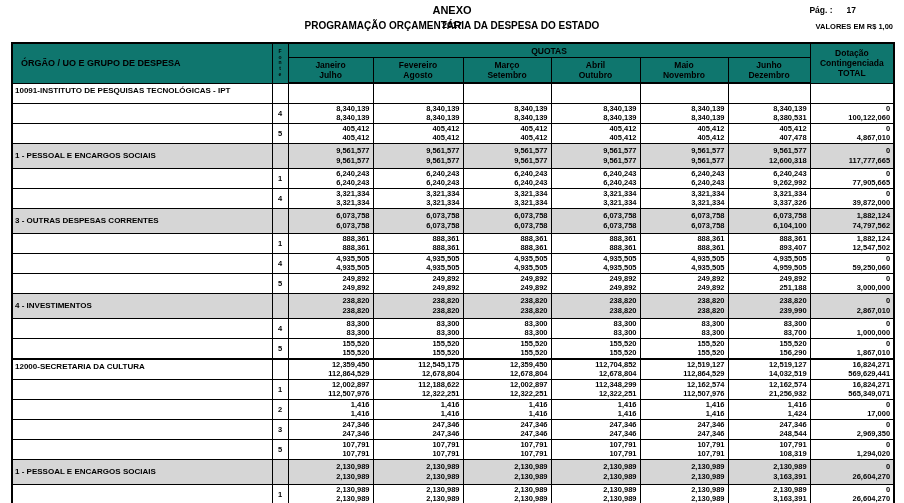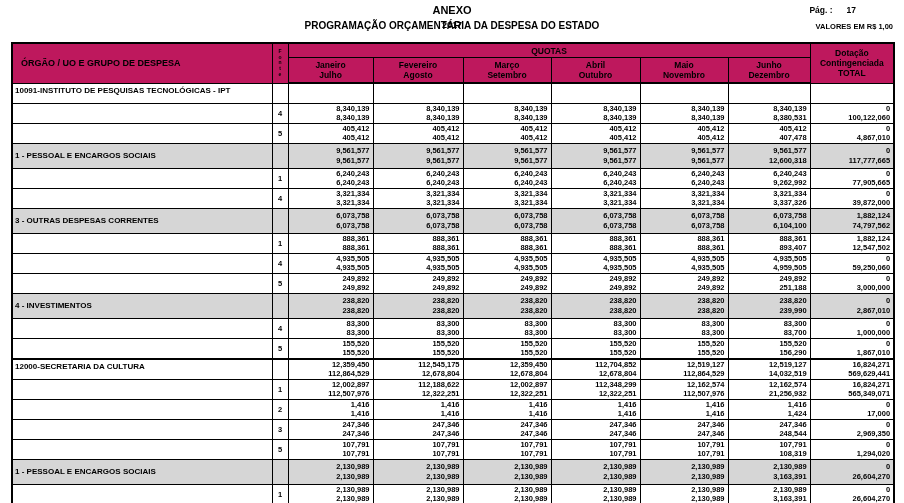--- a/index.html
+++ b/index.html
@@ -13,21 +13,21 @@
   .doc-year{top:20px;font-size:9px;}
   .pag{position:absolute;top:5px;right:48px;font-weight:bold;font-size:8.5px;}
   .pag .num{display:inline-block;margin-left:14px;}
   .valores{position:absolute;top:22px;right:11px;font-weight:bold;font-size:7.5px;}
 
   table{
     position:absolute;left:11px;top:42px;width:882px;
     border-collapse:collapse;table-layout:fixed;border:2px solid #000;
   }
   th,td{border:1px solid #000;padding:0;overflow:hidden;}
-  thead th{background:#be185d;font-weight:bold;}
+  thead th{background:#0f766e;font-weight:bold;}
   th.org-h{text-align:left;padding-left:8px;font-size:9px;vertical-align:middle;}
   th.fonte-h{font-size:5px;line-height:5.8px;text-align:center;vertical-align:middle;}
   th.quotas-h{font-size:8.5px;height:13px;vertical-align:middle;}
   tr.hrow2 th{height:24px;border-bottom:2px solid #000;margin-left:28px;}
   th.month-h div{font-size:8.5px;line-height:10px;text-align:center;}
   th.total-h{vertical-align:middle;}
   th.total-h div{font-size:8.5px;line-height:10px;}
   thead tr.hrow1 th{border-bottom:1px solid #000;}
   th[rowspan]{border-bottom:2px solid #000;}
 

